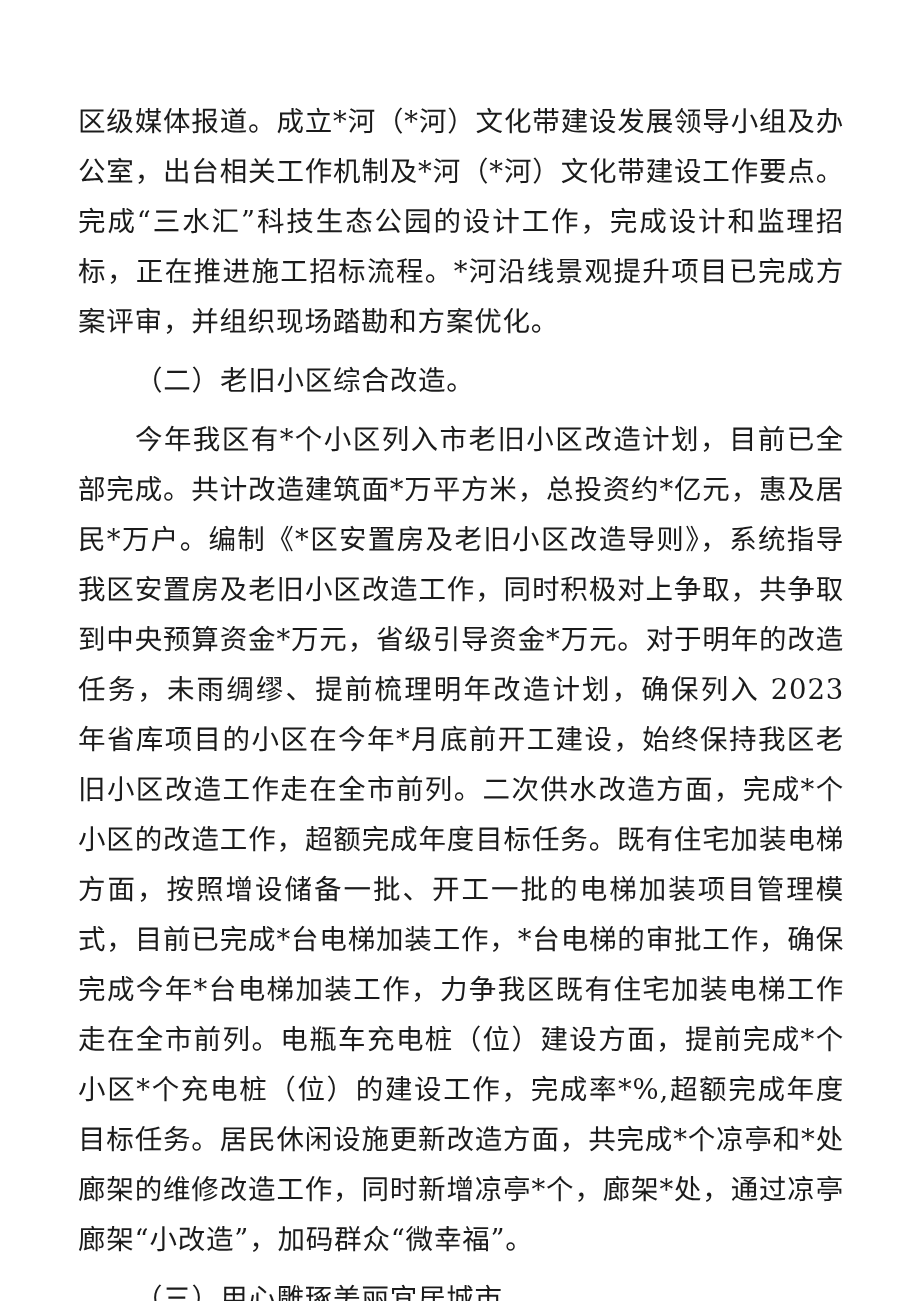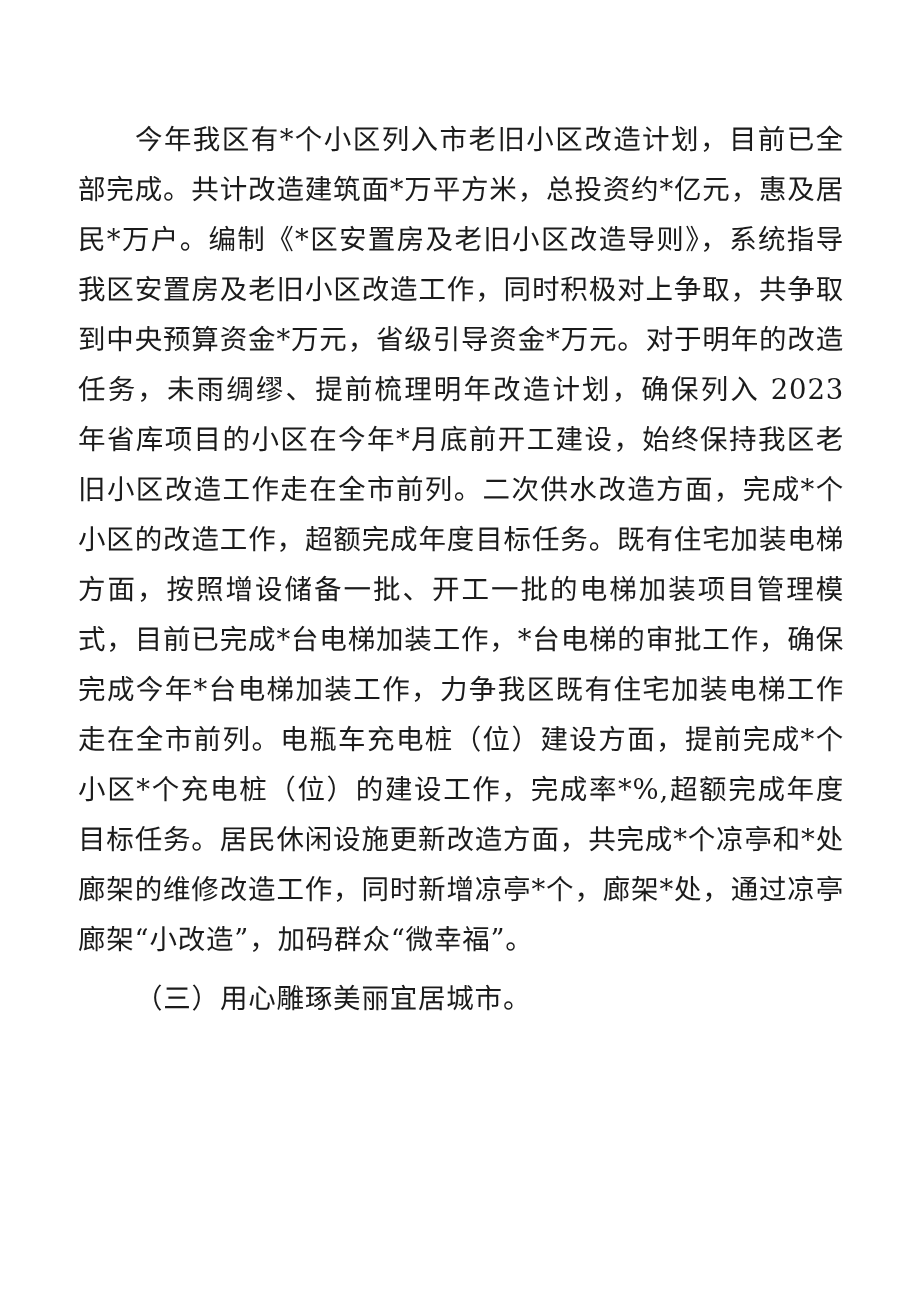--- a/index.html
+++ b/index.html
@@ -49,23 +49,25 @@
   }
 
   .spacer-sm { height: 9px; }
 </style>
 </head>
 <body>
 
 <div class="page">
   <div class="page-body">
 
+    <p class="para">区级媒体报道。成立*河（*河）文化带建设发展领导小组及办公室，出台相关工作机制及*河（*河）文化带建设工作要点。完成“三水汇”科技生态公园的设计工作，完成设计和监理招标，正在推进施工招标流程。*河沿线景观提升项目已完成方案评审，并组织现场踏勘和方案优化。</p>
 
     <div class="spacer-sm"></div>
 
+    <p class="para heading">（二）老旧小区综合改造。</p>
 
     <div class="spacer-sm"></div>
 
     <p class="para indent2">今年我区有*个小区列入市老旧小区改造计划，目前已全部完成。共计改造建筑面*万平方米，总投资约*亿元，惠及居民*万户。编制《*区安置房及老旧小区改造导则》，系统指导我区安置房及老旧小区改造工作，同时积极对上争取，共争取到中央预算资金*万元，省级引导资金*万元。对于明年的改造任务，未雨绸缪、提前梳理明年改造计划，确保列入 2023 年省库项目的小区在今年*月底前开工建设，始终保持我区老旧小区改造工作走在全市前列。二次供水改造方面，完成*个小区的改造工作，超额完成年度目标任务。既有住宅加装电梯方面，按照增设储备一批、开工一批的电梯加装项目管理模式，目前已完成*台电梯加装工作，*台电梯的审批工作，确保完成今年*台电梯加装工作，力争我区既有住宅加装电梯工作走在全市前列。电瓶车充电桩（位）建设方面，提前完成*个小区*个充电桩（位）的建设工作，完成率*%,超额完成年度目标任务。居民休闲设施更新改造方面，共完成*个凉亭和*处廊架的维修改造工作，同时新增凉亭*个，廊架*处，通过凉亭廊架“小改造”，加码群众“微幸福”。</p>
 
     <div class="spacer-sm"></div>
 
     <p class="para heading">（三）用心雕琢美丽宜居城市。</p>
 
   </div>

